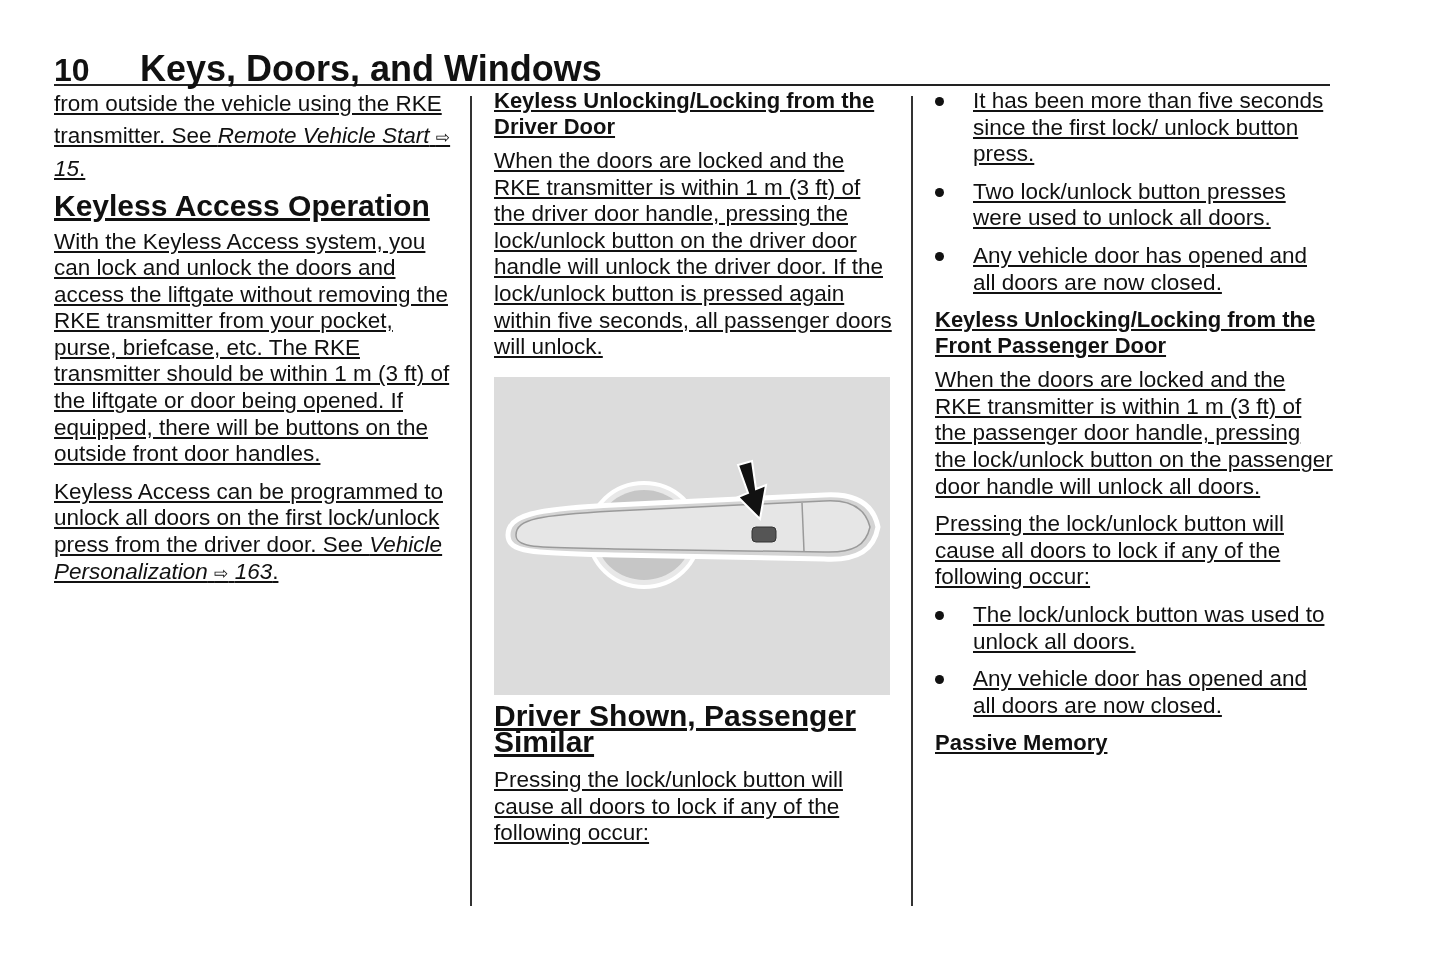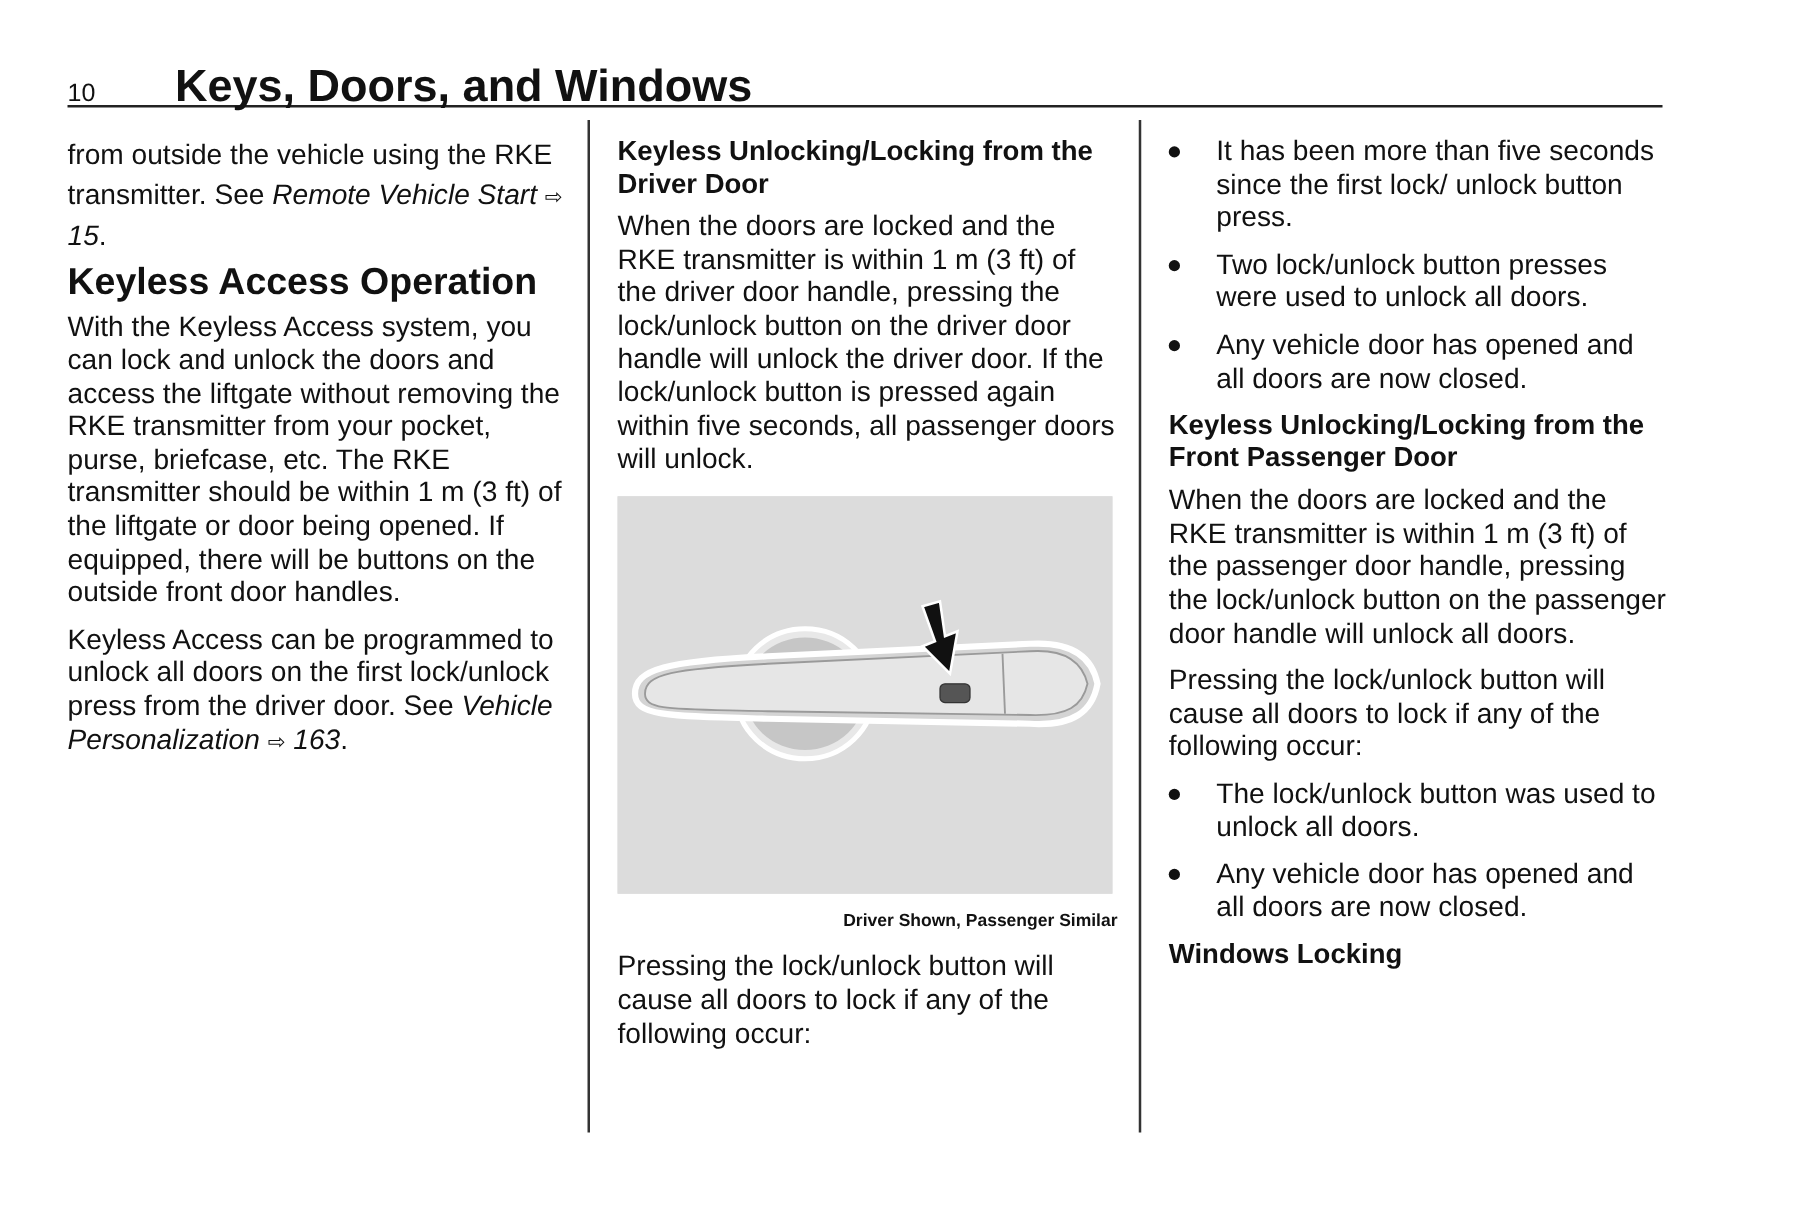--- a/index.html
+++ b/index.html
@@ -1,39 +1,39 @@
 <!DOCTYPE html>
 <html><head>
 <meta charset="utf-8">
 <style>
   html, body { margin: 0; padding: 0; background: #ffffff; }
   body { width: 1445px; height: 965px; position: relative; overflow: hidden;
          font-family: "Liberation Sans", sans-serif; color: #111; }
   .header { position: absolute; left: 54px; top: 44px; width: 1276px; height: 40px;
             border-bottom: 2px solid #222; }
-  .pg-num { position: absolute; left: 0; top: 20px; font-size: 20px; font-weight: normal; }
+  .pg-num { position: absolute; left: 0; top: 8px; font-size: 32px; font-weight: bold; }
   .pg-title { position: absolute; left: 86px; top: 4px; font-size: 36px; font-weight: bold; }
-  .col { position: absolute; top: 108px; font-size: 22.5px; line-height: 26.6px; }
+  .col { position: absolute; top: 88px; font-size: 22.5px; line-height: 26.6px; text-decoration: underline; }
   .col1 { left: 54px; width: 400px; }
   .col2 { left: 494px; width: 400px; }
   .col3 { left: 935px; width: 400px; }
   .vrule { position: absolute; top: 96px; width: 1.5px; height: 810px; background: #333; }
   .vr1 { left: 470px; }
   .vr2 { left: 911px; }
   p { margin: 0 0 11px 0; }
   .first { line-height: 31.5px; margin-bottom: 6px; }
   h2 { font-size: 30px; font-weight: bold; margin: 0 0 8px 0; line-height: 30px; }
   h3 { font-size: 22px; font-weight: bold; margin: 0 0 8px 0; line-height: 26px; }
   i { font-style: italic; }
   .arrow { font-size: 17px; font-style: normal; }
   ul { list-style: none; margin: 0 0 11px 0; padding: 0; }
   li { position: relative; padding-left: 38px; margin-bottom: 11px; }
   li .dot { position: absolute; left: 0; top: 9px; width: 9px; height: 9px; border-radius: 50%; background: #111; }
   .figure { width: 396px; height: 318px; background: #dcdcdc; margin: 16px 0 8px 0; }
-  .caption { text-align: right; font-weight: bold; font-size: 14px; margin-bottom: 11px; }
+  .caption { text-align: left; font-weight: bold; font-size: 30px; margin-bottom: 11px; }
 </style>
 </head>
 <body>
 
 <div class="header">
   <span class="pg-num">10</span>
   <span class="pg-title">Keys, Doors, and Windows</span>
 </div>
 
 <div class="vrule vr1"></div>
@@ -71,14 +71,14 @@
     <li><span class="dot"></span><span>Two lock/unlock button presses were used to unlock all doors.</span></li>
     <li><span class="dot"></span><span>Any vehicle door has opened and all doors are now closed.</span></li>
   </ul>
   <h3>Keyless Unlocking/Locking from the Front Passenger Door</h3>
   <p>When the doors are locked and the RKE transmitter is within 1 m (3 ft) of the passenger door handle, pressing the lock/unlock button on the passenger door handle will unlock all doors.</p>
   <p>Pressing the lock/unlock button will cause all doors to lock if any of the following occur:</p>
   <ul>
     <li><span class="dot"></span><span>The lock/unlock button was used to unlock all doors.</span></li>
     <li><span class="dot"></span><span>Any vehicle door has opened and all doors are now closed.</span></li>
   </ul>
-  <h3>Windows Locking</h3>
+  <h3>Passive Memory</h3>
 </div>
 
 </body></html>

